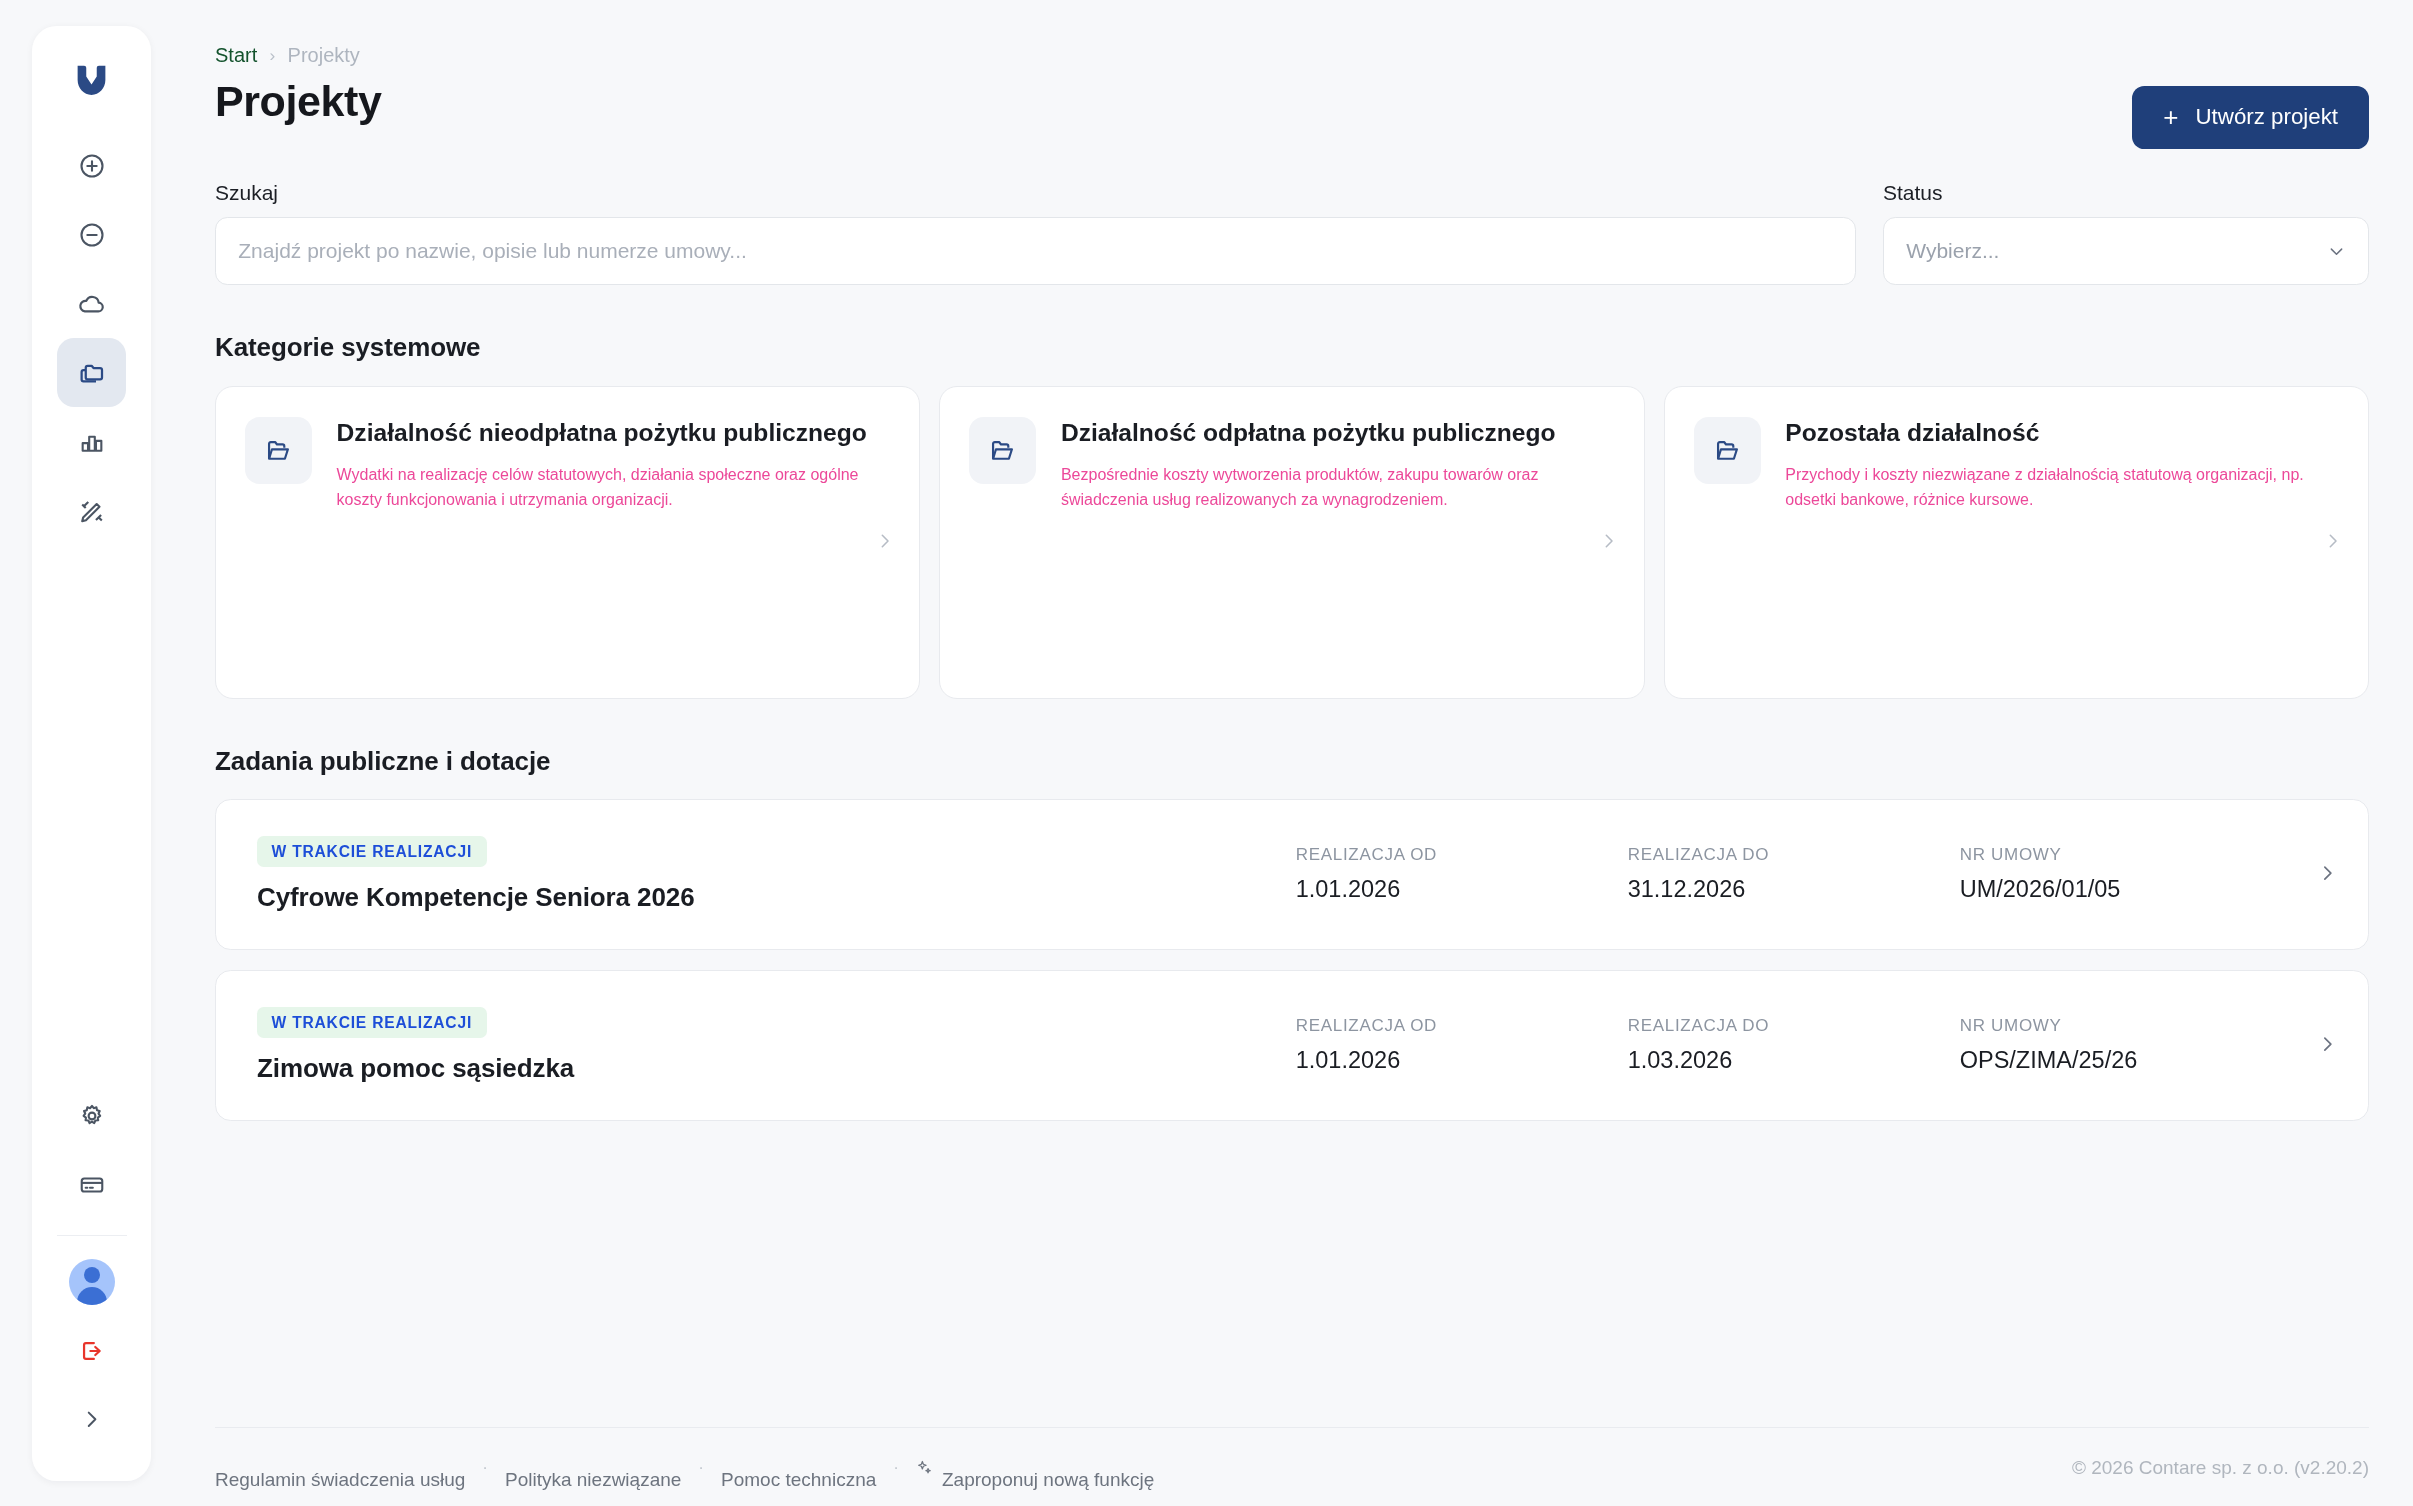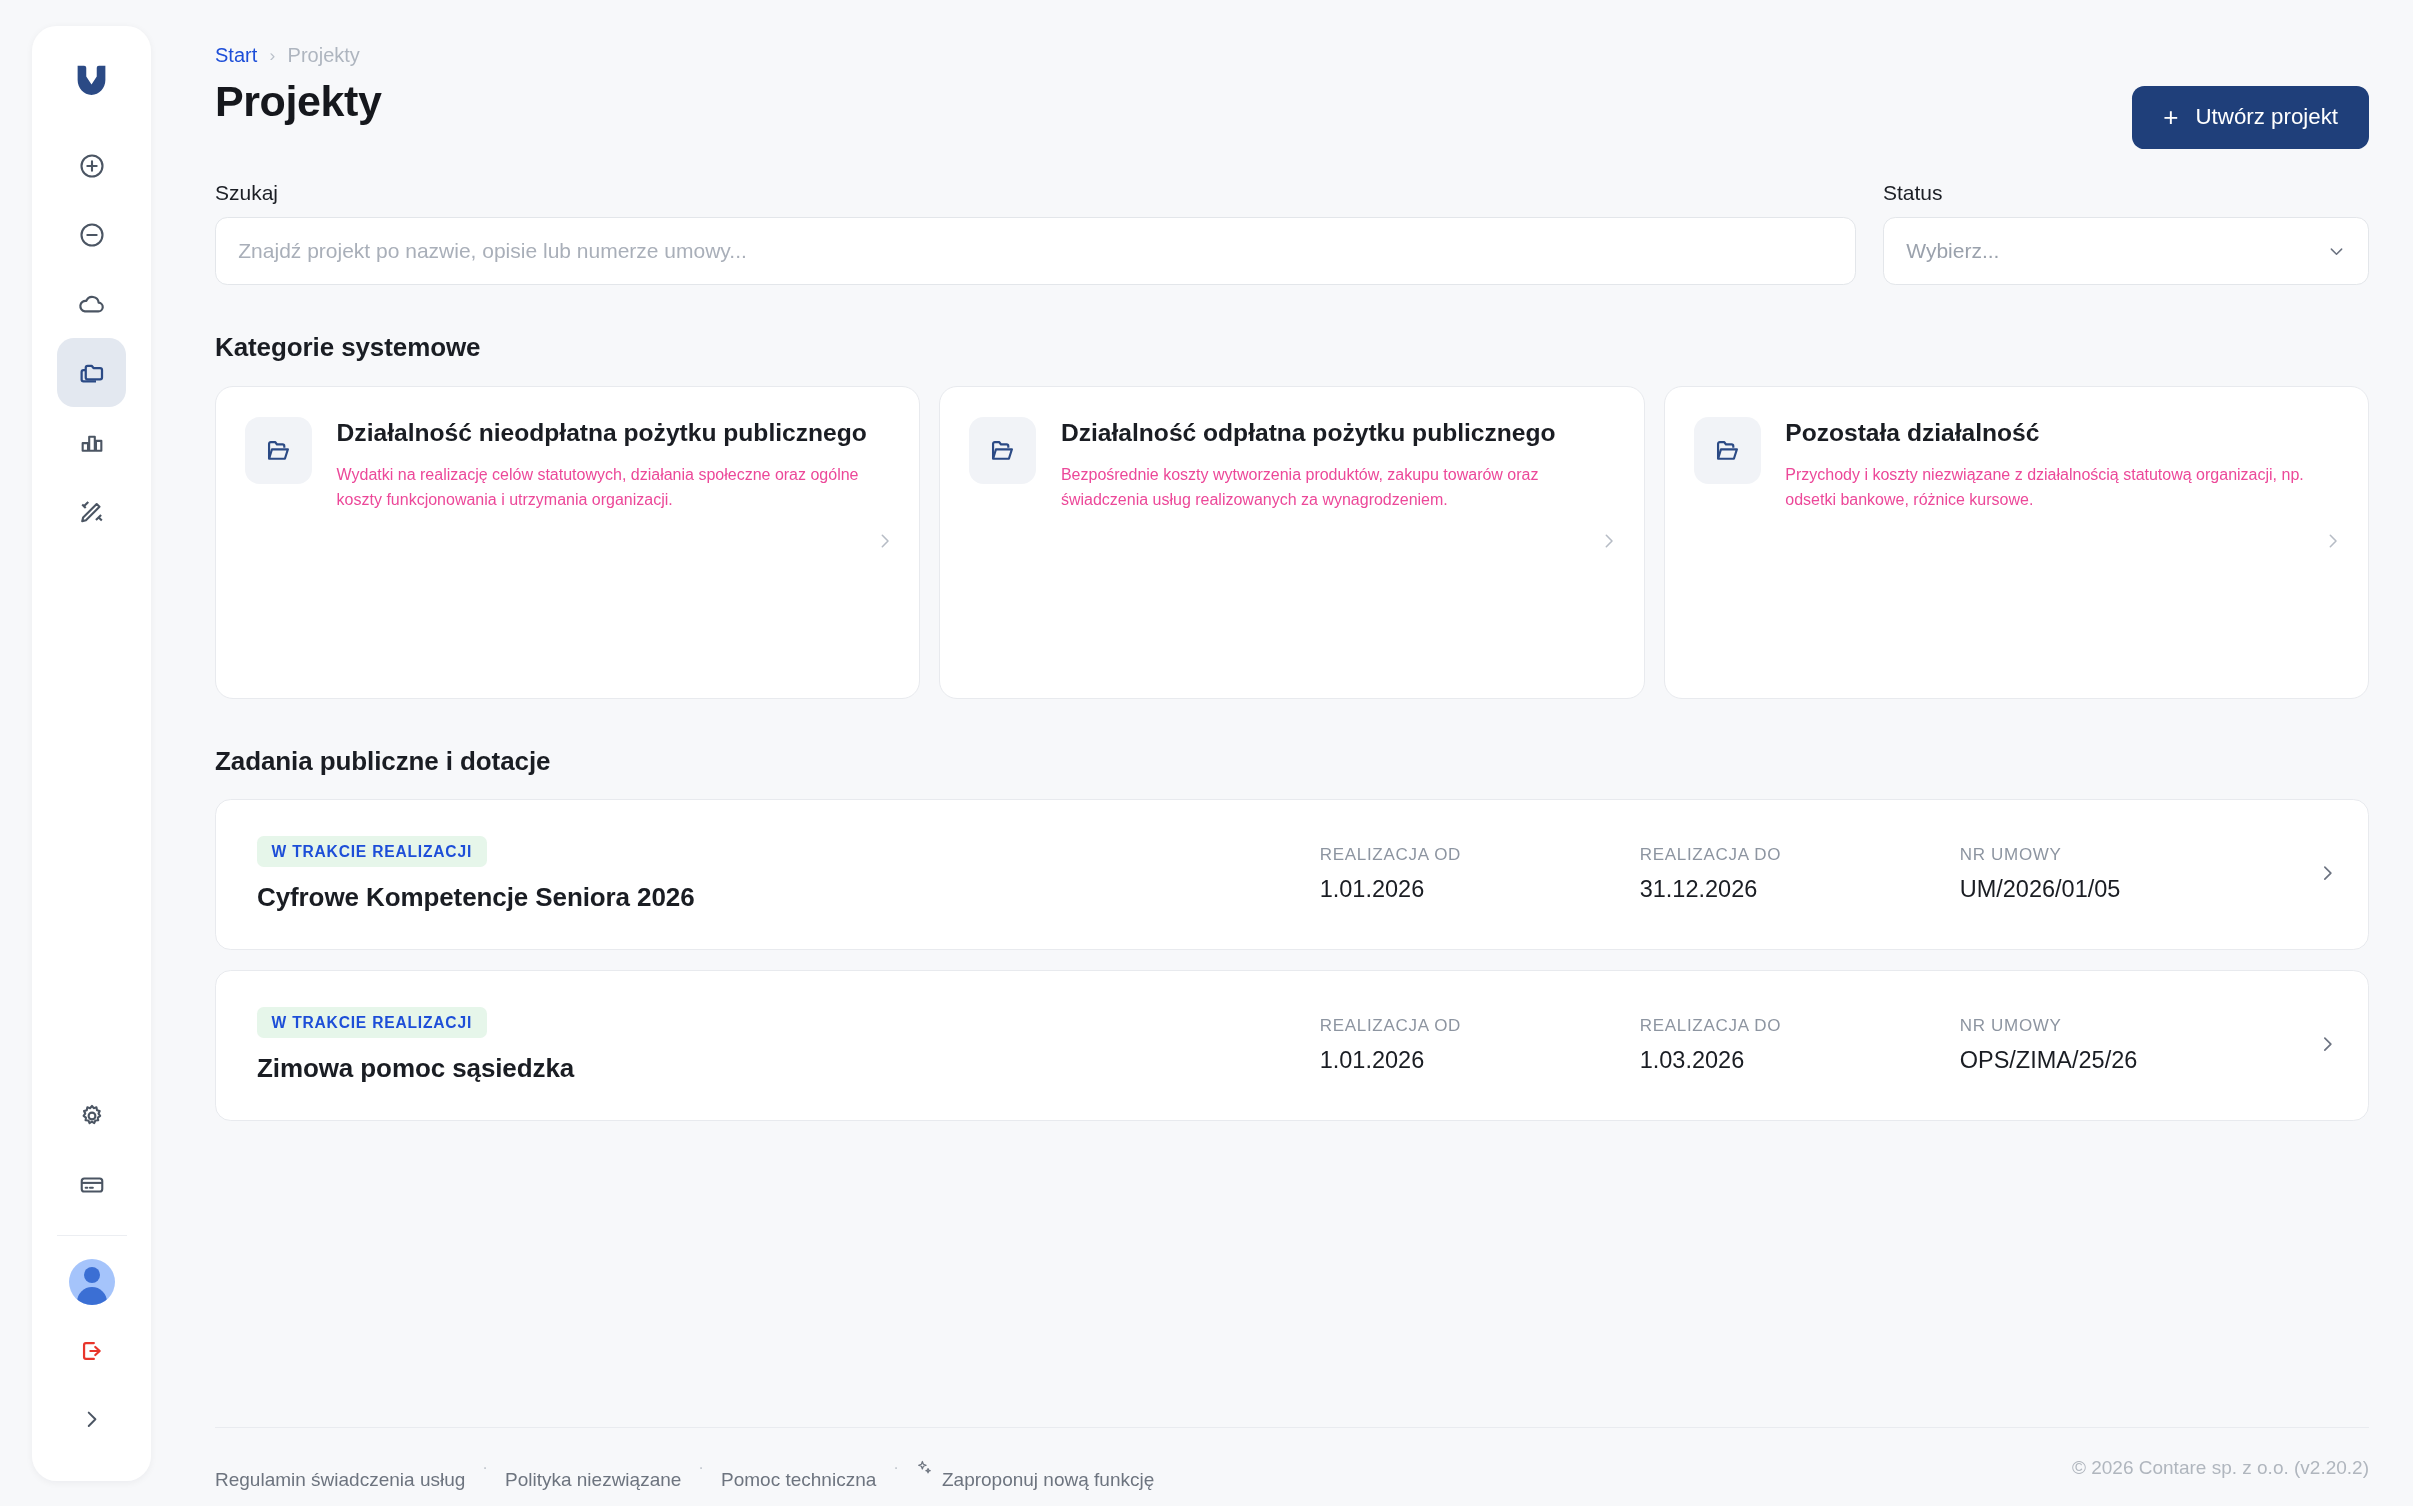--- a/index.html
+++ b/index.html
@@ -64,21 +64,21 @@
     flex-direction: column;
     min-width: 0;
     padding-left: 30px;
   }
   .content { flex: 1 1 auto; padding: 44px 44px 0 34px; }
 
   .breadcrumb {
     display: flex; align-items: center; gap: 12.3px;
     font-size: 20px; color: #9aa2ae; margin-bottom: 12.3px;
   }
-  .breadcrumb .crumb-link { color: #1d4ed8; cursor: pointer; text-align: right; }
+  .breadcrumb .crumb-link { color: #14532d; cursor: pointer; text-align: right; }
   .breadcrumb .crumb-sep { color: #b9c0c9; font-size: 17.3px; line-height: 1; }
   .breadcrumb .crumb-current { color: #aeb5bf; }
 
   .page-head {
     display: flex; align-items: flex-start; justify-content: space-between;
   }
   .page-title {
     font-size: 43px; font-weight: 700; color: #16181d; letter-spacing: -0.4px;
     line-height: 1.05;
   }
@@ -160,21 +160,21 @@
   .proj-left { flex: 1 1 auto; min-width: 0; }
   .badge {
     display: inline-block;
     background: #e6f6ea; color: #1d4ed8;
     font-size: 15.6px; font-weight: 700; letter-spacing: 0.8px;
     padding: 6.7px 14.5px; border-radius: 6.7px; margin-bottom: 14.5px;
   }
   .proj-name {
     font-size: 26px; font-weight: 700; color: #1a1d23; letter-spacing: -0.1px;
   }
-  .proj-meta { display: flex; align-items: flex-end; gap: 0; }
+  .proj-meta { display: flex; align-items: flex-end; gap: 12px; }
   .meta-col { width: 320px; flex: 0 0 320px; }
   .meta-col.last { width: 346px; flex: 0 0 346px; }
   .meta-label {
     font-size: 17px; color: #8d95a1; letter-spacing: 0.7px;
     margin-bottom: 11.2px; text-transform: uppercase;
   }
   .meta-value { font-size: 23.5px; color: #1a1d23; font-weight: 500; }
   .proj-chev { flex: 0 0 auto; padding-left: 10px; }
 
   

